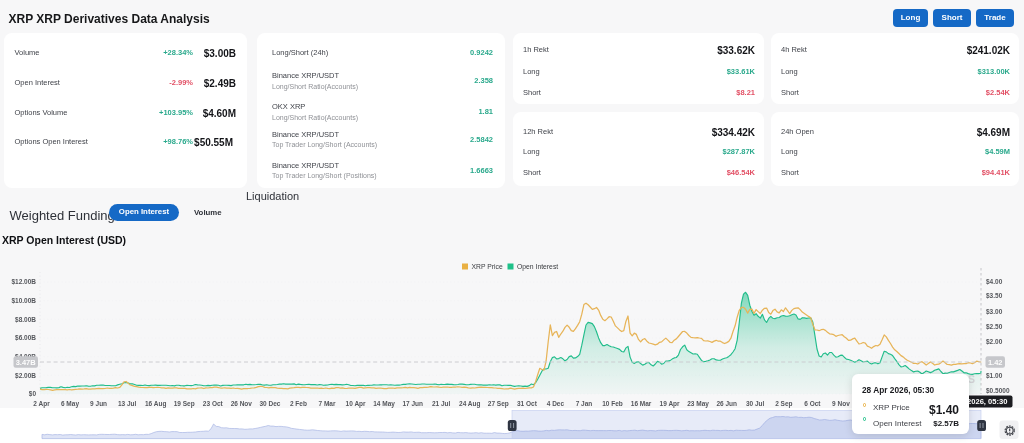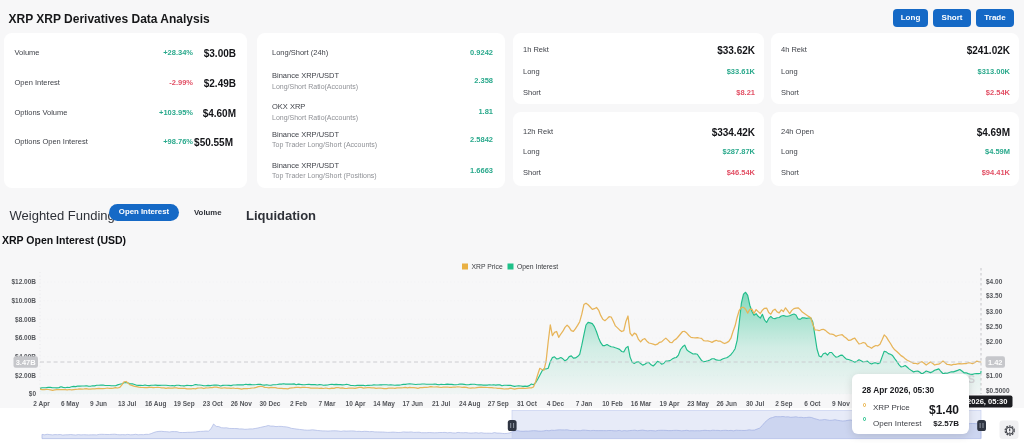--- a/index.html
+++ b/index.html
@@ -81,21 +81,21 @@
     <div class="abs val" style="right:9px;top:15px">$4.69M</div>
   <div class="abs lbl" style="left:10px;top:35.5px">Long</div>
     <div class="abs pv grn" style="right:9px;top:35.5px">$4.59M</div>
   <div class="abs lbl" style="left:10px;top:56.5px">Short</div>
     <div class="abs pv red" style="right:9px;top:56.5px">$94.41K</div>
 </div>
 
 <div class="abs" style="left:9.5px;top:208px;font-size:13px;font-weight:normal;color:#2e3138">Weighted Funding Rate</div>
 <div class="abs" style="left:109px;top:204px;width:70px;height:16.5px;background:#1569c6;border-radius:9px;color:#fff;font-size:7.8px;font-weight:bold;text-align:center;line-height:16.5px">Open Interest</div>
 <div class="abs" style="left:194px;top:208px;font-size:7.8px;font-weight:bold;color:#2e3138">Volume</div>
-<div class="abs" style="left:246px;top:208px;font-size:13px;font-weight:bold;color:#2e3138">Liquidation</div>
+<div class="abs" style="left:246px;top:190px;font-size:11px;font-weight:normal;color:#2e3138">Liquidation</div>
 
 <div class="abs" style="left:2px;top:234px;font-size:10.5px;font-weight:bold;color:#0f1013">XRP Open Interest (USD)</div>
 
 <svg width="1024" height="188" viewBox="0 255 1024 188" style="position:absolute;left:0;top:255px">
 <defs>
 <linearGradient id="ga" x1="0" y1="290" x2="0" y2="394" gradientUnits="userSpaceOnUse">
 <stop offset="0" stop-color="#2fc392" stop-opacity="0.60"></stop>
 <stop offset="0.55" stop-color="#2fc392" stop-opacity="0.19"></stop>
 <stop offset="1" stop-color="#2fc392" stop-opacity="0.035"></stop>
 </linearGradient>

